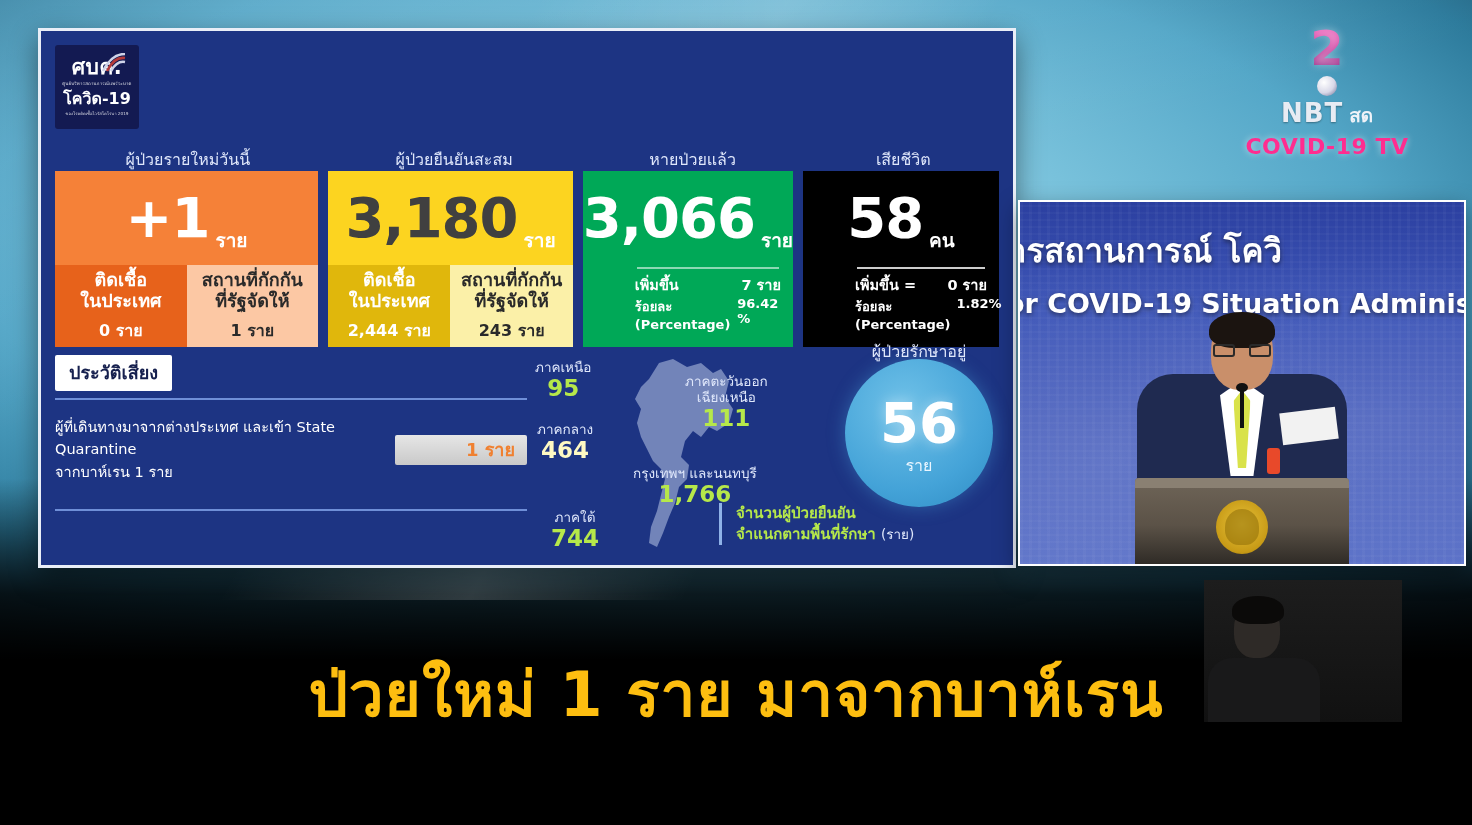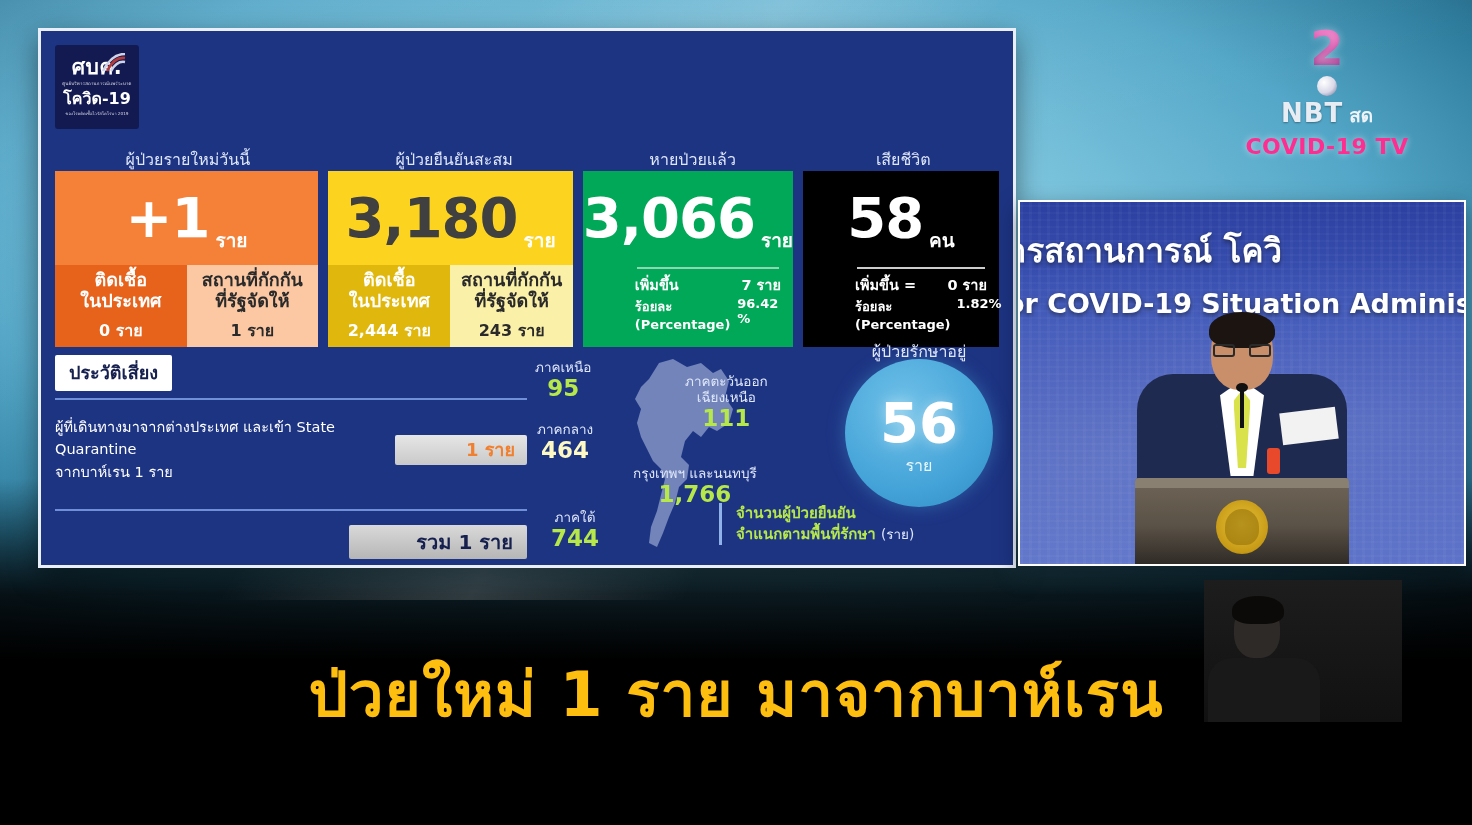--- a/index.html
+++ b/index.html
@@ -375,21 +375,20 @@
       <div class="risk-tag">ประวัติเสี่ยง</div>
       <div class="risk-rule"></div>
       <div class="risk-line">
         <div class="risk-text">
           <div>ผู้ที่เดินทางมาจากต่างประเทศ  และเข้า State Quarantine</div>
           <div>จากบาห์เรน 1 ราย</div>
         </div>
         <div class="risk-pill">1 ราย</div>
       </div>
       <div class="risk-rule b"></div>
-      <div class="risk-total">รวม 1 ราย</div>
     </div>
 
     <div class="maparea">
 
       <svg class="thai-map" width="136" height="196" viewBox="0 0 136 196">
         <path fill="#b9c6e6" d="M42 6 L56 2 L70 10 L84 6 L96 16 L104 12 L112 24 L108 40 L116 52 L112 66 L100 74 L92 70 L84 80 L76 74 L68 84 L64 100 L72 108 L70 122 L62 130 L58 146 L52 160 L46 176 L40 190 L32 186 L34 170 L40 154 L44 138 L48 122 L44 112 L36 104 L30 92 L24 80 L20 66 L24 52 L18 42 L24 30 L32 22 Z"></path>
       </svg>
 
       <div class="reg r-north">
         <div class="rl">ภาคเหนือ</div>

